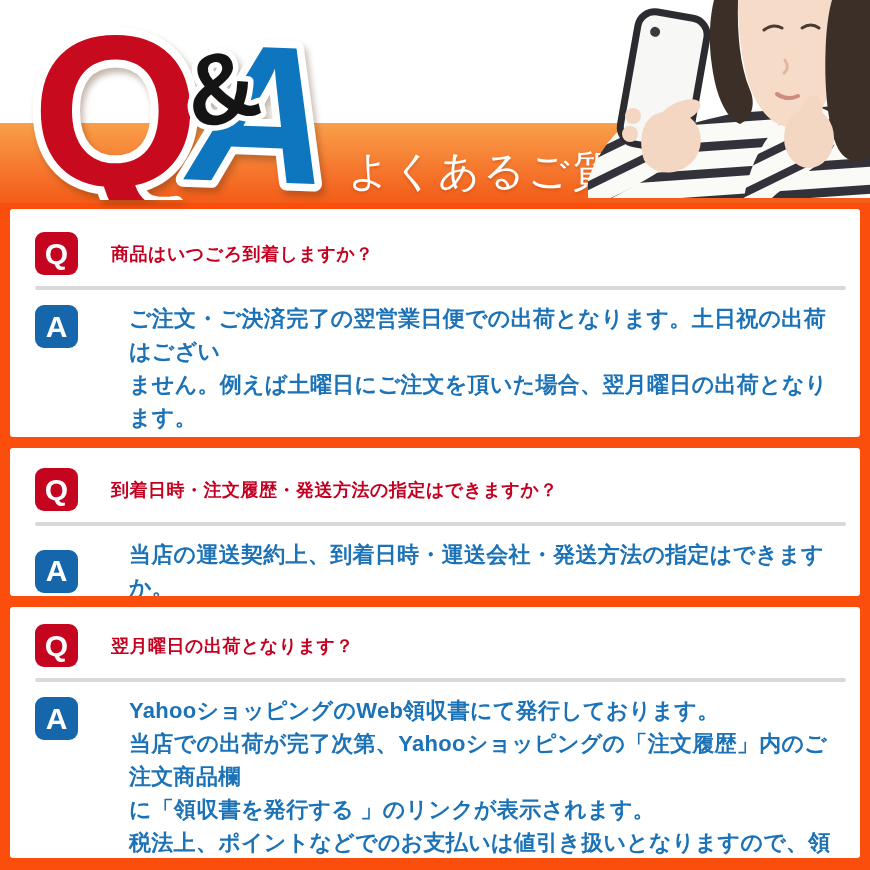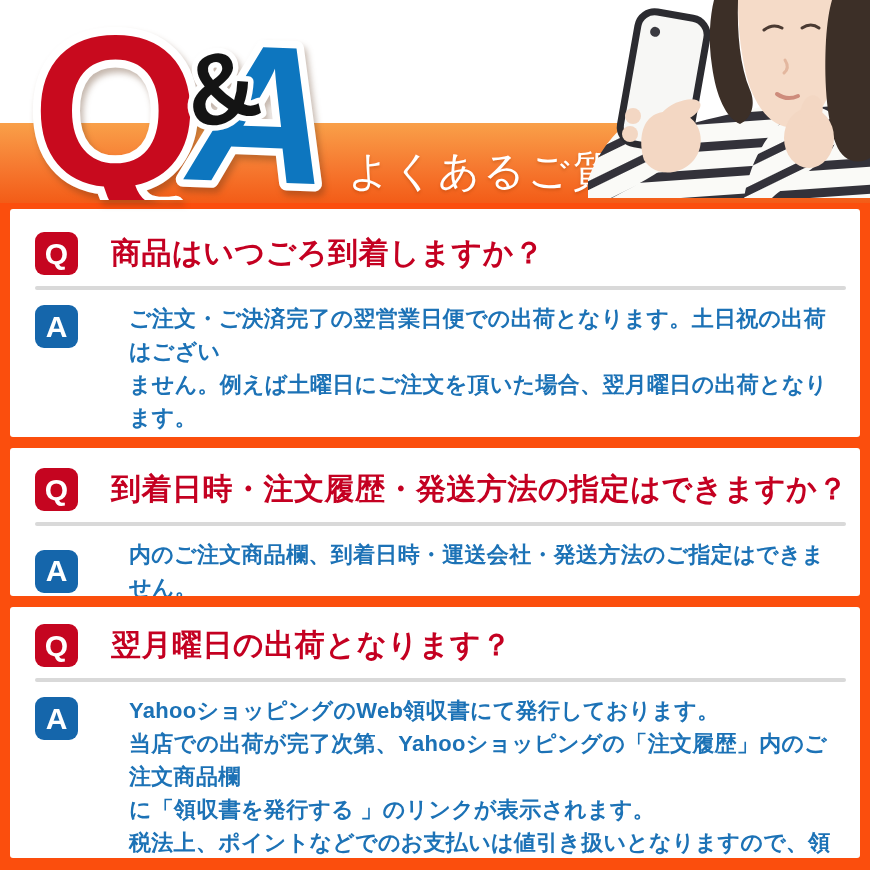--- a/index.html
+++ b/index.html
@@ -67,21 +67,21 @@
   .qrow-3 { margin-top:17px; }
   .badge {
     flex:none; width:43px; height:43px; border-radius:9px;
     display:flex; align-items:center; justify-content:center;
     color:#ffffff; font-size:30px; font-weight:bold;
   }
   .qbadge { background:#C50520; }
   .abadge { background:#1566AB; }
   .qtext {
     margin-left:33px;
-    color:#C40021; font-size:30px; font-weight:700; letter-spacing:.5px;
+    color:#C40021; font-size:18px; font-weight:700; letter-spacing:.5px;
     white-space:nowrap;
   }
   .divider { height:4px; background:#D9D9D9; margin:11px 0 0 0; border-radius:2px; }
   .arow { align-items:flex-start; margin-top:12px; }
   .arow.center { align-items:center; }
   .atext {
     margin-left:51px;
     color:#1C72B6; font-size:22px; font-weight:700; letter-spacing:.3px;
     line-height:33px; white-space:pre-line;
   }
@@ -162,21 +162,21 @@
     </div>
 
     <div class="card card-2">
       <div class="row qrow-2">
         <div class="badge qbadge">Q</div>
         <div class="qtext">到着日時・注文履歴・発送方法の指定はできますか？</div>
       </div>
       <div class="divider"></div>
       <div class="row arow center">
         <div class="badge abadge">A</div>
-        <div class="atext">内のご注文商品欄、到着日時・運送会社・発送方法のご指定はできません。</div>
+        <div class="atext">当店の運送契約上、到着日時・運送会社・発送方法の指定はできますか。</div>
       </div>
     </div>
 
     <div class="card card-3">
       <div class="row qrow-3">
         <div class="badge qbadge">Q</div>
         <div class="qtext">翌月曜日の出荷となります？</div>
       </div>
       <div class="divider"></div>
       <div class="row arow">

